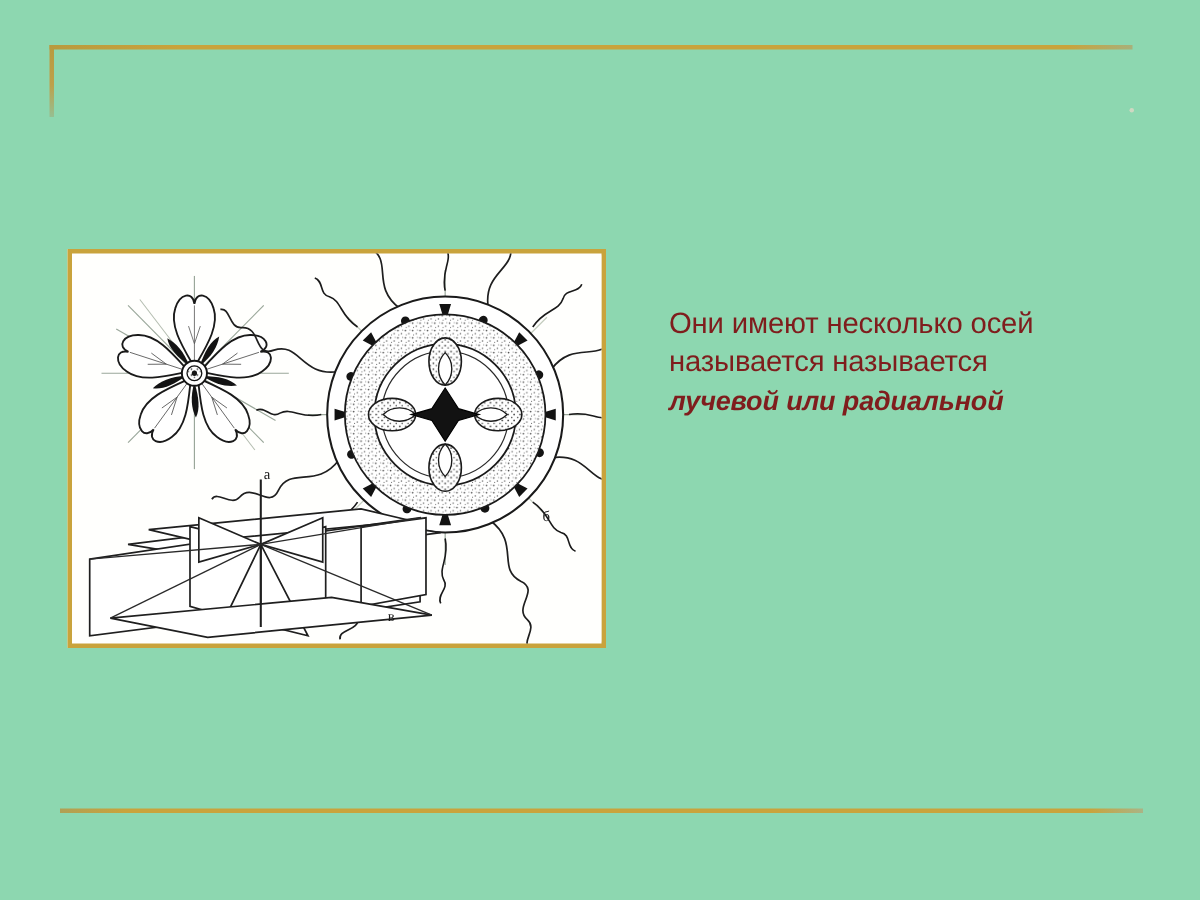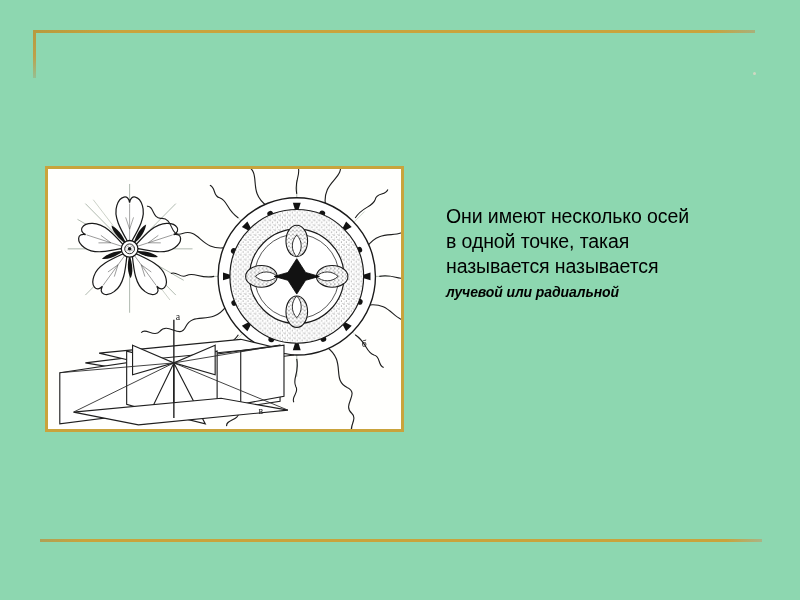--- a/index.html
+++ b/index.html
@@ -71,32 +71,32 @@
     width: 100%;
     height: 100%;
   }
 
   
   .text-block {
     position: absolute;
     left: 446px;
     top: 204px;
     width: 330px;
-    color: #000000;
+    color: #7f1d1d;
     font-size: 19.5px;
     line-height: 25px;
     letter-spacing: -0.1px;
   }
   .text-block p {
     margin: 0;
   }
   .text-block .emphasis {
     font-weight: bold;
     font-style: italic;
-    font-size: 14px;
+    font-size: 18px;
     display: block;
     margin-top: 1px;
   }
 </style>
 </head>
 <body>
 
 <div class="slide">
 
   <div class="rule-top"></div>
@@ -377,18 +377,17 @@
           <line x1="128" y1="196" x2="26" y2="246"></line>
         </g>
 
         <text x="214" y="248" font-family="'Liberation Serif', serif" font-size="10" fill="#1a1a1a" stroke="none">в</text>
       </g>
     </svg>
   </div>
 
   <div class="text-block">
     <p> Они имеют несколько  осей</p>
-    <p>в одной точке, такая</p>
     <p>называется называется</p>
     <span class="emphasis">лучевой или радиальной</span>
   </div>
 
 </div>
 
 </body></html>

